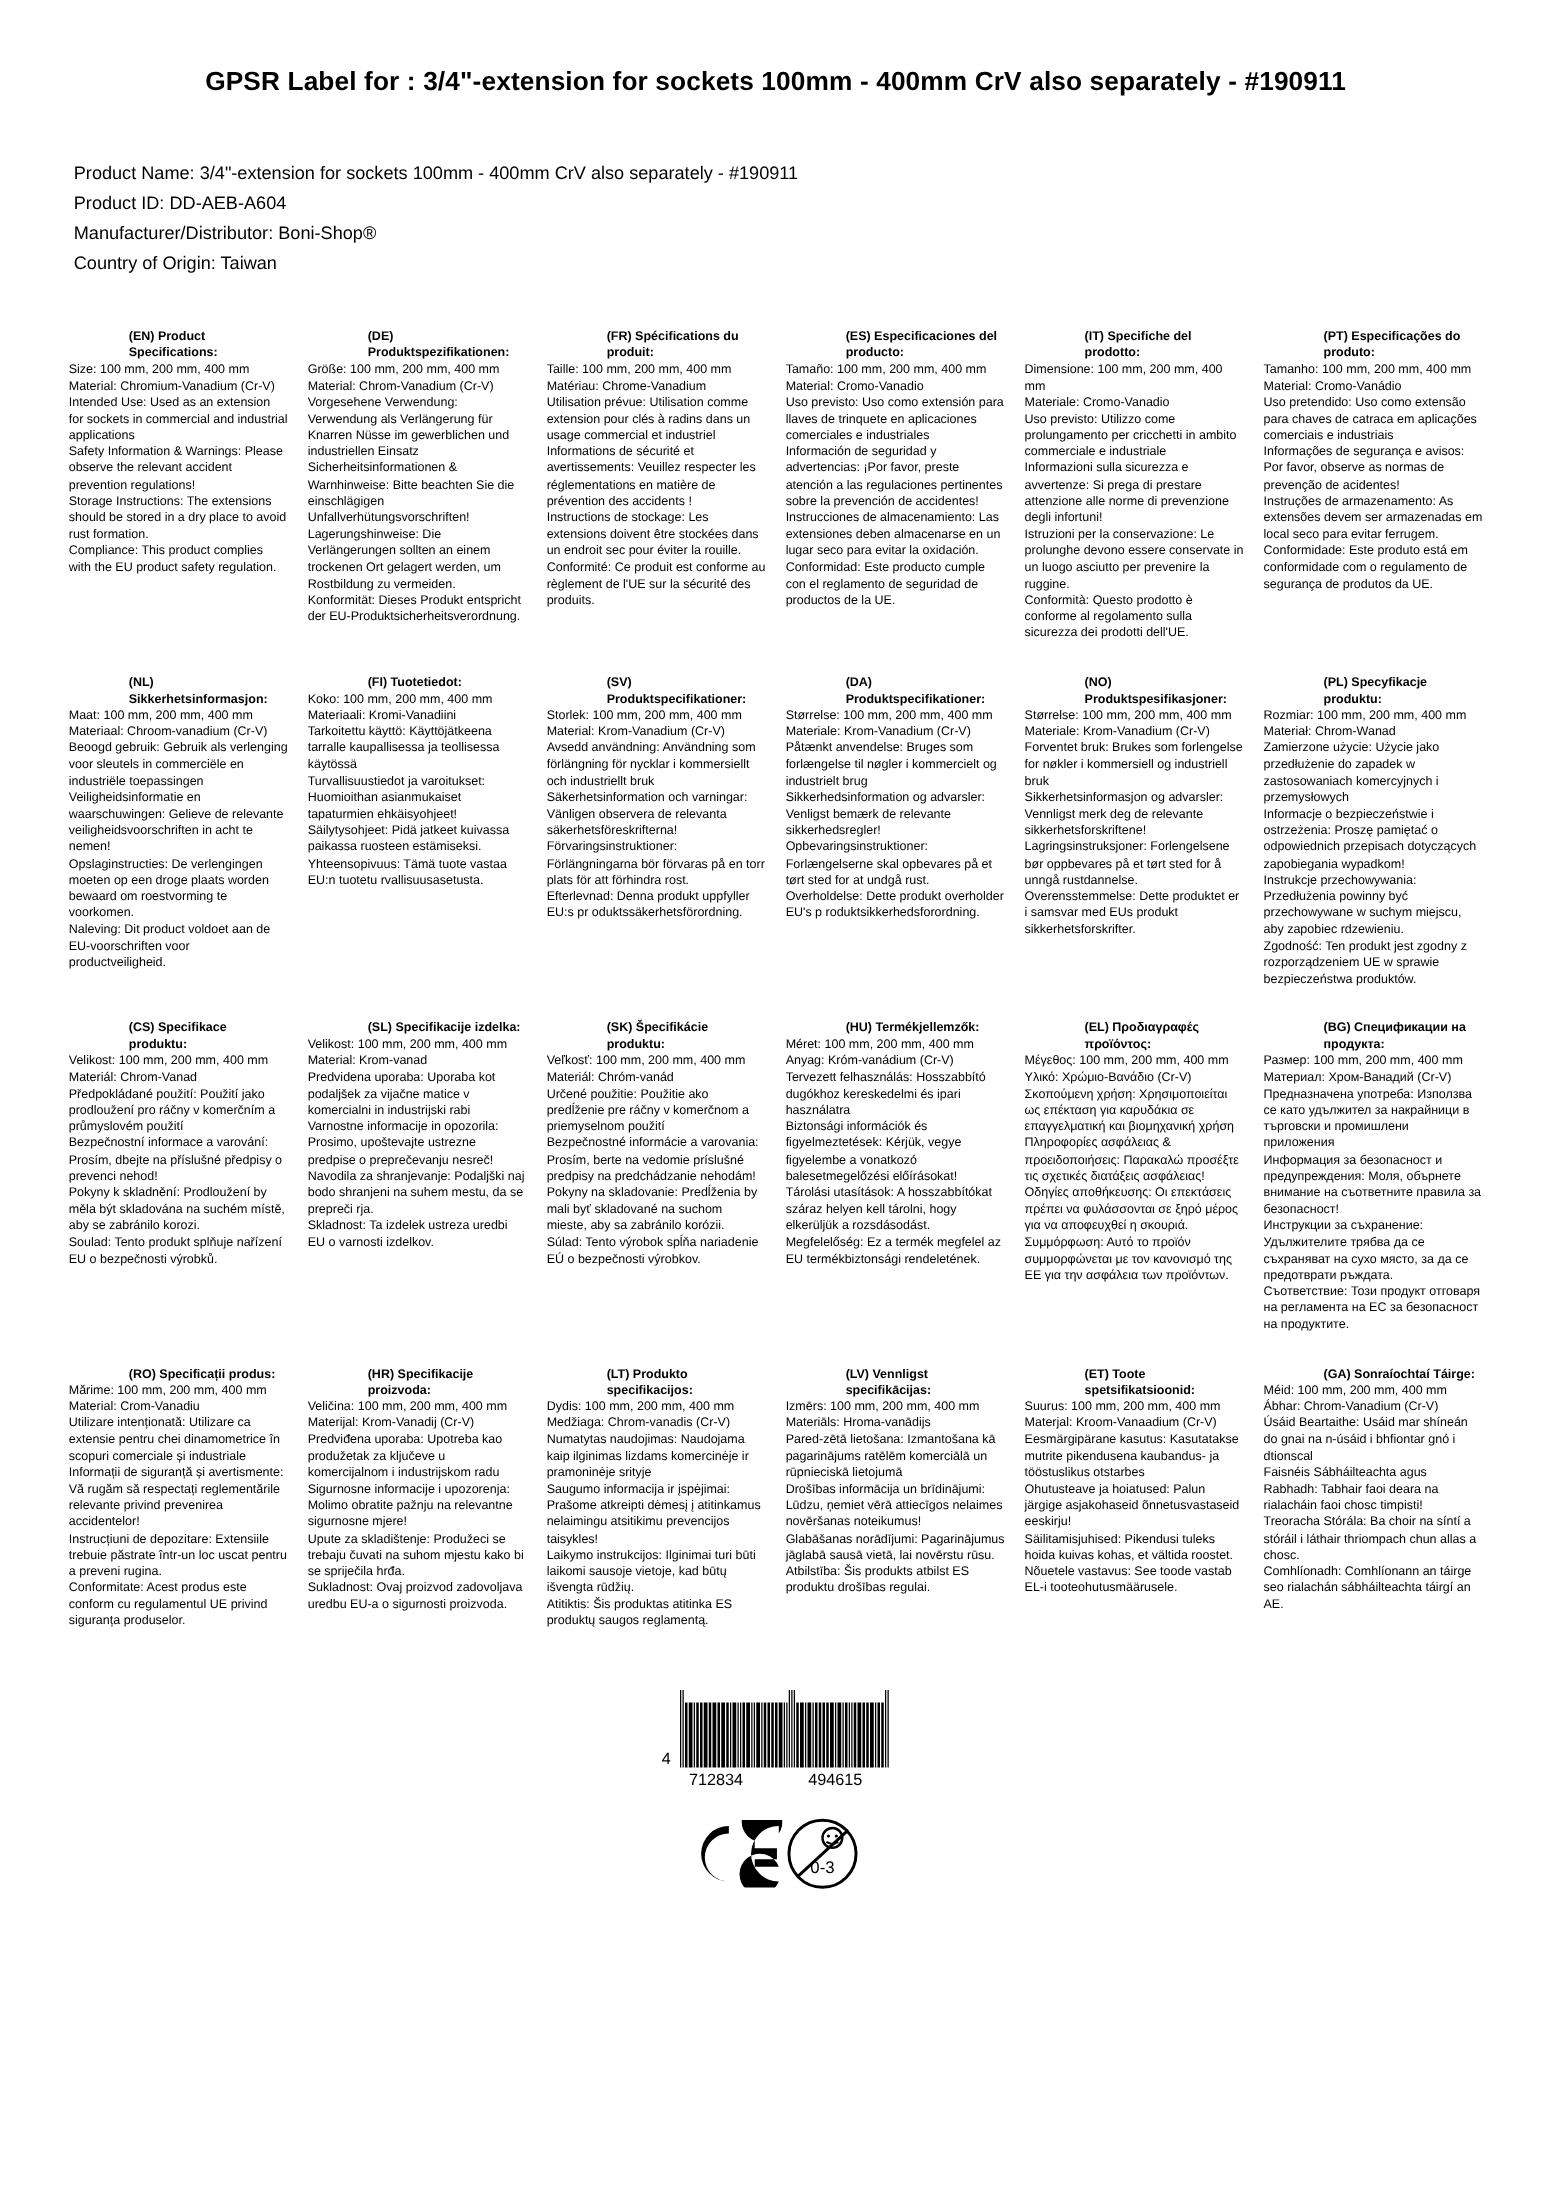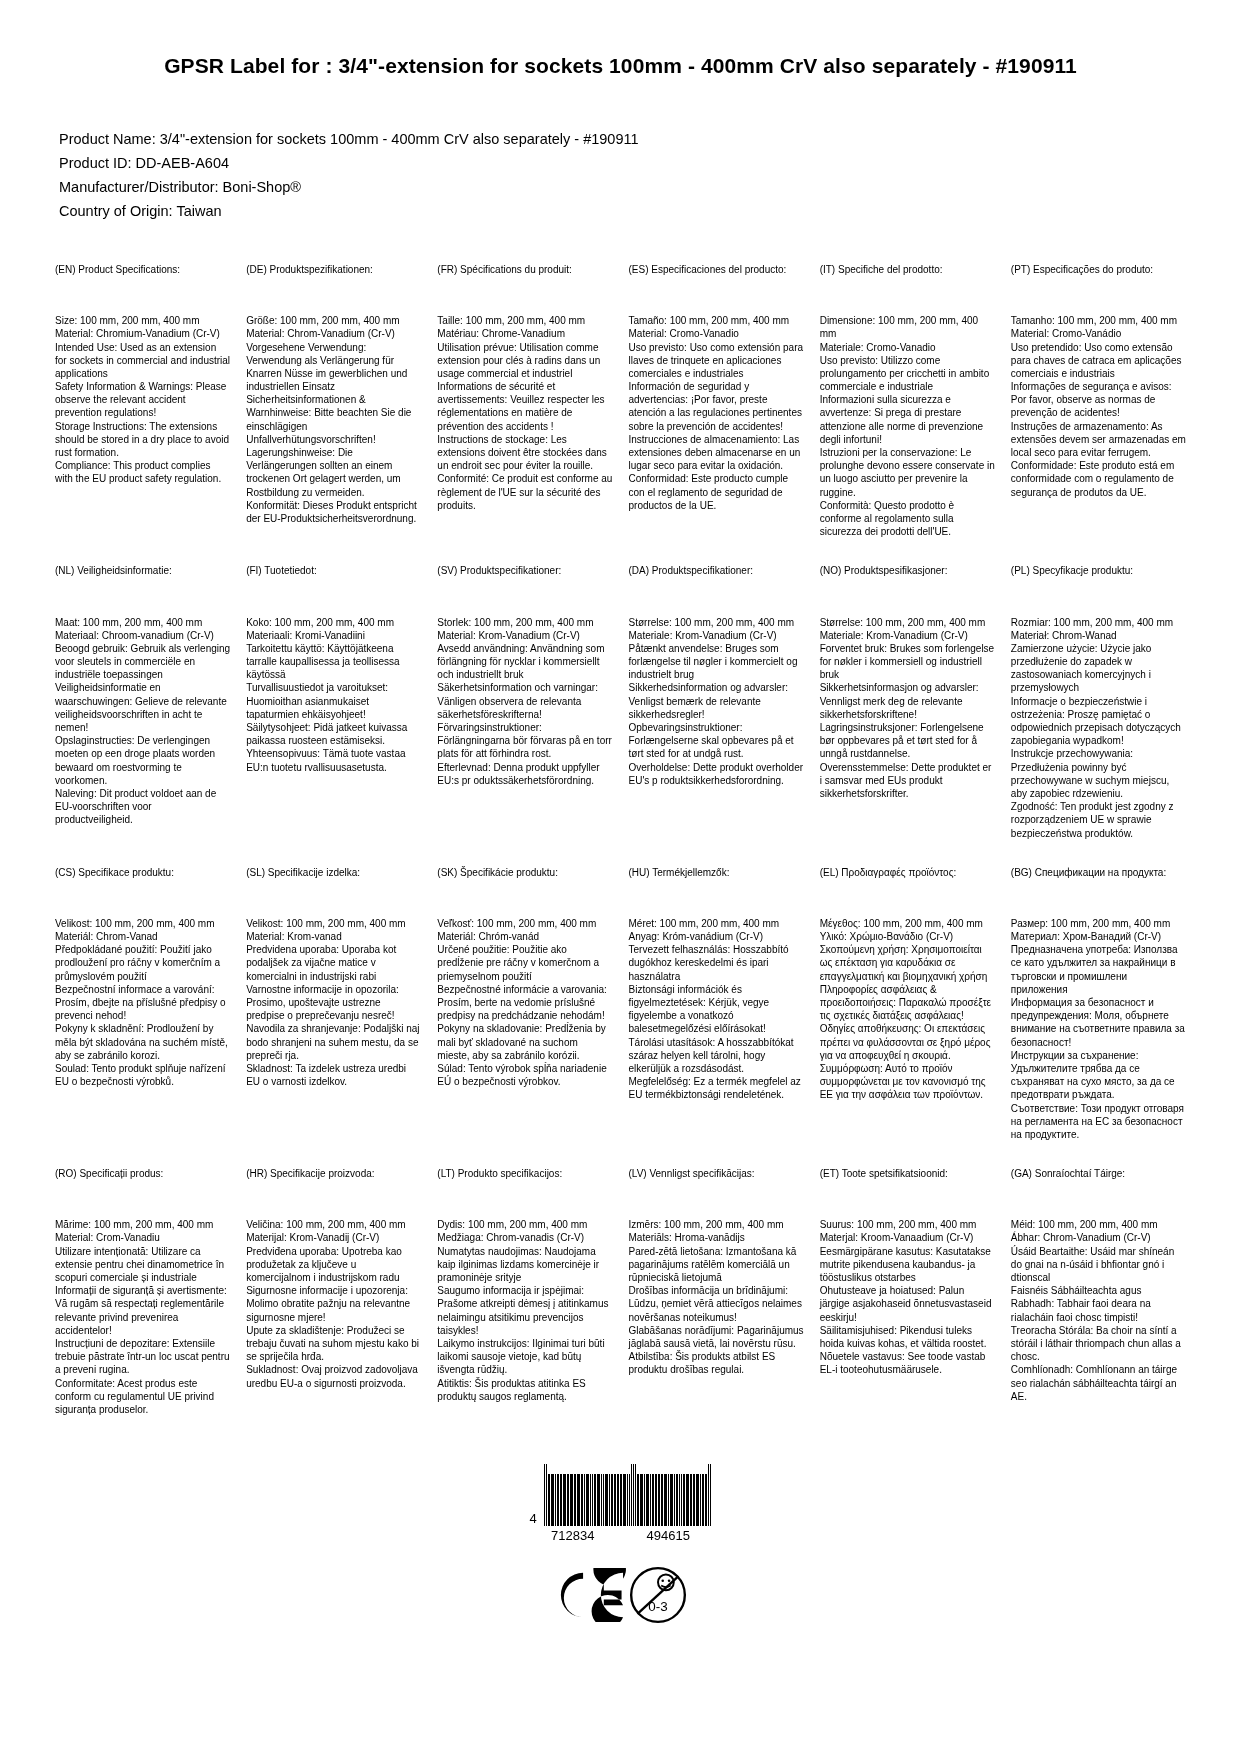--- a/index.html
+++ b/index.html
@@ -52,28 +52,28 @@
   }
   .cell {
     font-size: 10px;
     line-height: 1.32;
     padding-bottom: 26px;
     word-wrap: break-word;
     overflow-wrap: break-word;
     hyphens: auto;
   }
   .cell .hdr {
-    font-weight: normal;
+    font-weight: bold;
     display: block;
     margin-bottom: 0px;
+    margin-left: 48px;
   }
   .cell .body {
     display: block;
     white-space: pre-line;
-    margin-top: 38px;
   }
   .footer {
     margin-top: 18px;
     display: flex;
     flex-direction: column;
     align-items: center;
   }
   .barcode-wrap {
     display: flex;
     align-items: flex-end;
@@ -195,21 +195,21 @@
       <span class="hdr">(PT) Especificações do produto:</span>
       <span class="body">Tamanho: 100 mm, 200 mm, 400 mm
 Material: Cromo-Vanádio
 Uso pretendido: Uso como extensão para chaves de catraca em aplicações comerciais e industriais
 Informações de segurança e avisos: Por favor, observe as normas de prevenção de acidentes!
 Instruções de armazenamento: As extensões devem ser armazenadas em local seco para evitar ferrugem.
 Conformidade: Este produto está em conformidade com o regulamento de segurança de produtos da UE.</span>
     </div>
 
     <div class="cell">
-      <span class="hdr">(NL) Veiligheidsinformatie:</span>
+      <span class="hdr">(NL) Sikkerhetsinformasjon:</span>
       <span class="body">Maat: 100 mm, 200 mm, 400 mm
 Materiaal: Chroom-vanadium (Cr-V)
 Beoogd gebruik: Gebruik als verlenging voor sleutels in commerciële en industriële toepassingen
 Veiligheidsinformatie en waarschuwingen: Gelieve de relevante veiligheidsvoorschriften in acht te nemen!
 Opslaginstructies: De verlengingen moeten op een droge plaats worden bewaard om roestvorming te voorkomen.
 Naleving: Dit product voldoet aan de EU-voorschriften voor productveiligheid.</span>
     </div>
     <div class="cell">
       <span class="hdr">(FI) Tuotetiedot:</span>
       <span class="body">Koko: 100 mm, 200 mm, 400 mm

